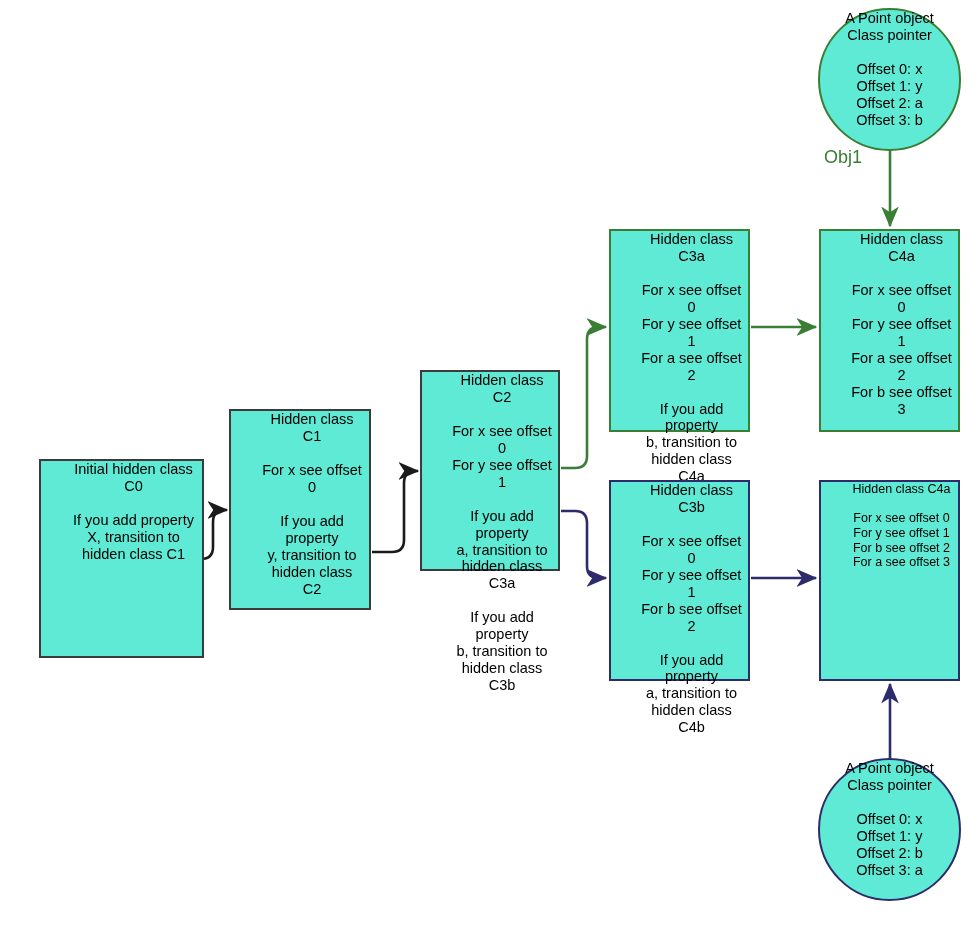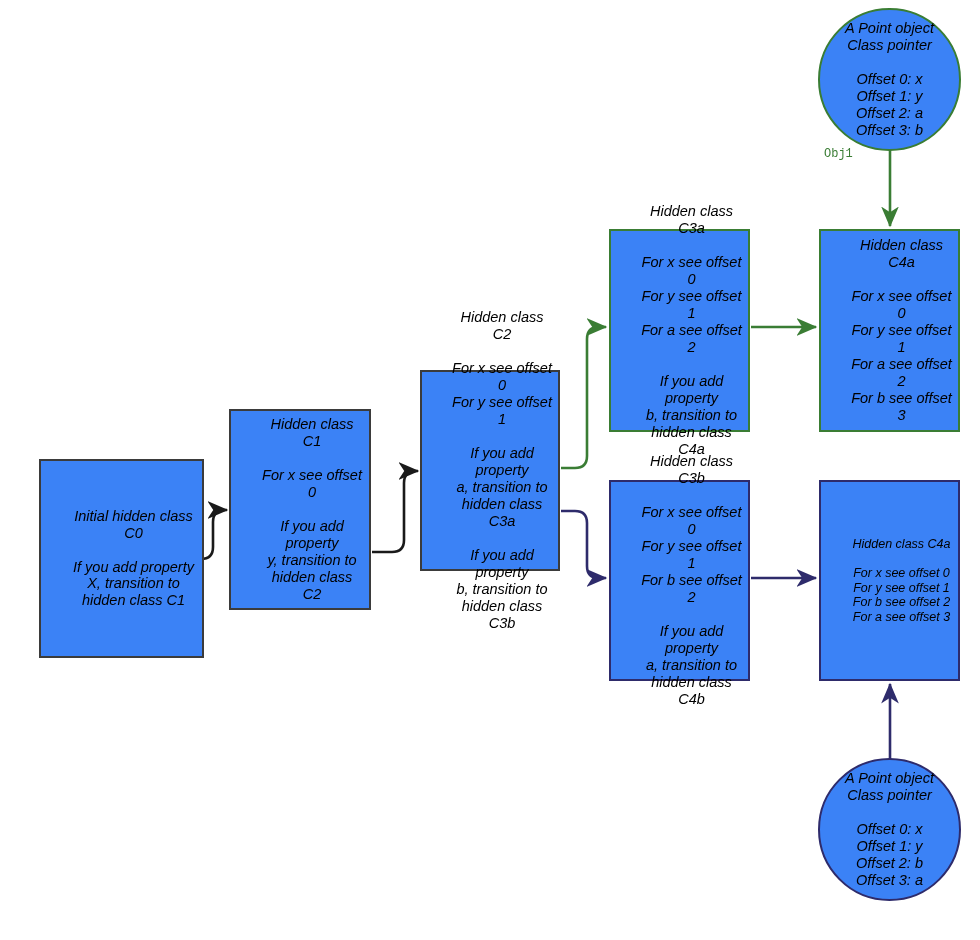--- a/index.html
+++ b/index.html
@@ -22,28 +22,27 @@
     position: absolute;
     left: 0;
     top: 0;
     width: 980px;
     height: 940px;
     pointer-events: none;
   }
   .node {
     position: absolute;
     box-sizing: border-box;
-    background: #3b82f6;
+    background: #5eead4;
     display: flex;
-    align-items: center;
+    align-items: flex-start;
     justify-content: center;
     text-align: center;
     color: #000000;
     line-height: 1.17;
-    font-style: italic;
   }
   .box {
     border: 2px solid #3b3b3b;
     padding-left: 24px;
   }
   .box.green { border-color: #3a7d34; }
   .box.purple { border-color: #2e2b6b; }
   .circle {
     border: 2px solid #3a7d34;
     border-radius: 50%;
@@ -52,24 +51,23 @@
   .node .txt {
     width: 100%;
     padding: 0 6px;
     box-sizing: border-box;
     white-space: pre-line;
     font-size: 14.5px;
   }
   .node.small .txt { font-size: 12.5px; }
   .obj-label {
     position: absolute;
-    font-size: 12px;
+    font-size: 18px;
     color: #3a7d34;
     white-space: nowrap;
-    font-family: Liberation Mono, monospace;
   }
   .obj-label.purple { color: #2e2b6b; }
 </style>
 </head>
 <body>
 
 <div id="canvas">
 
   <svg id="edges" viewBox="0 0 980 940">
     <defs>

